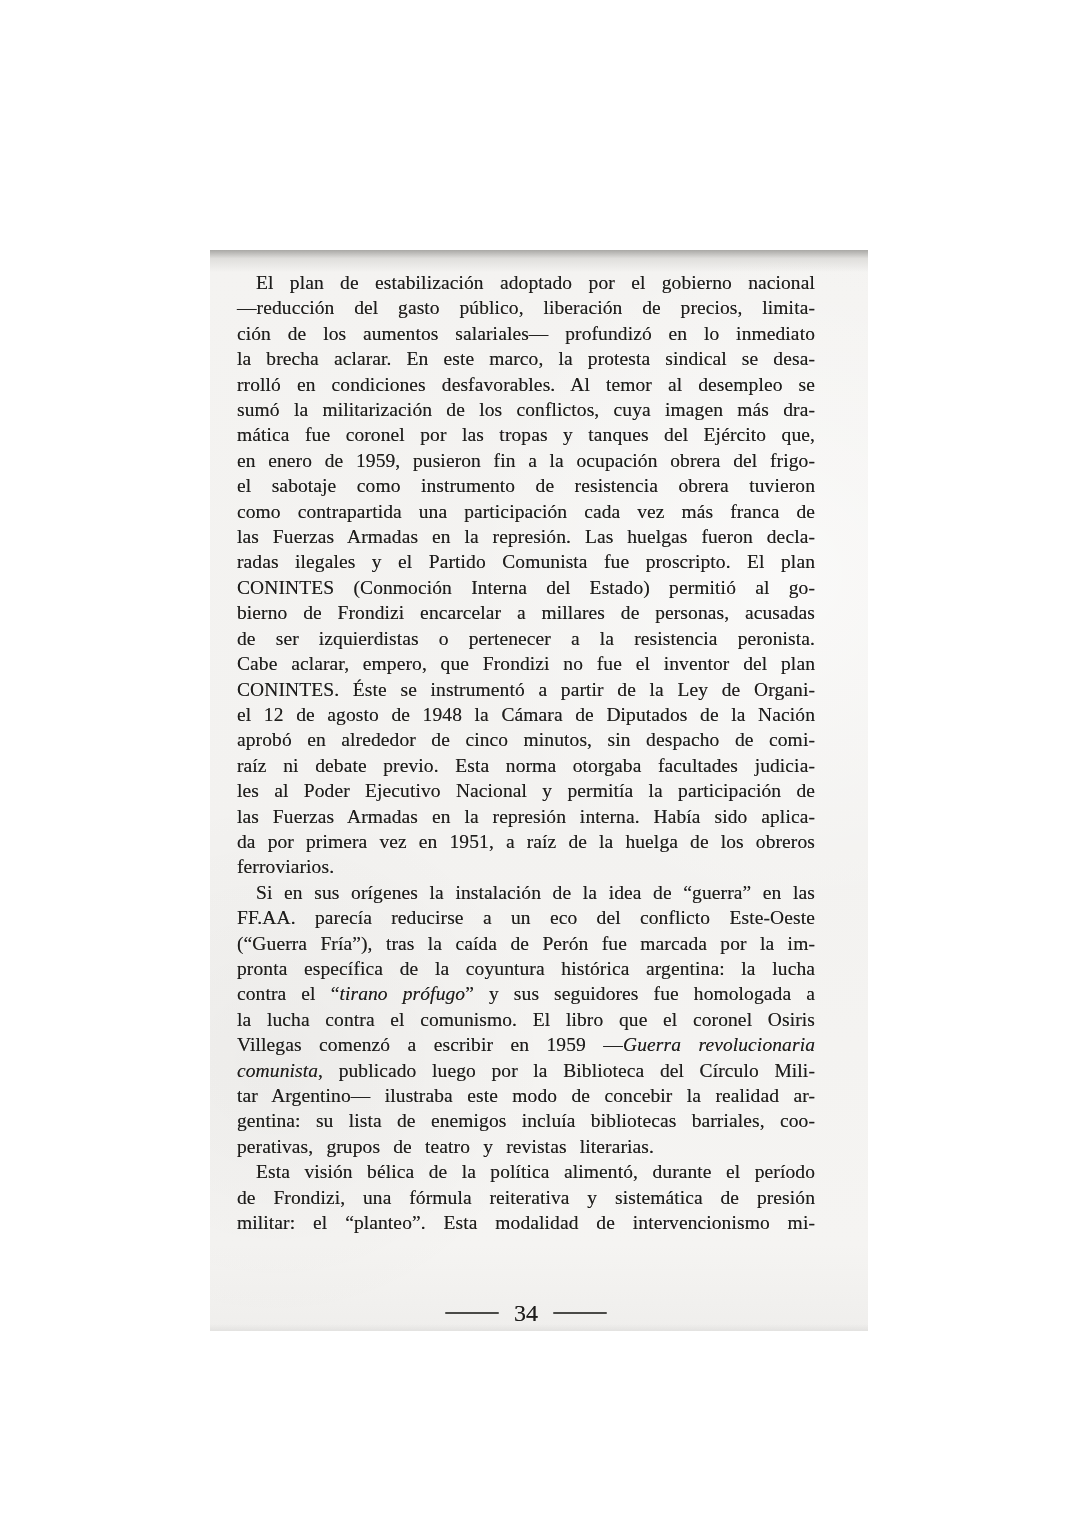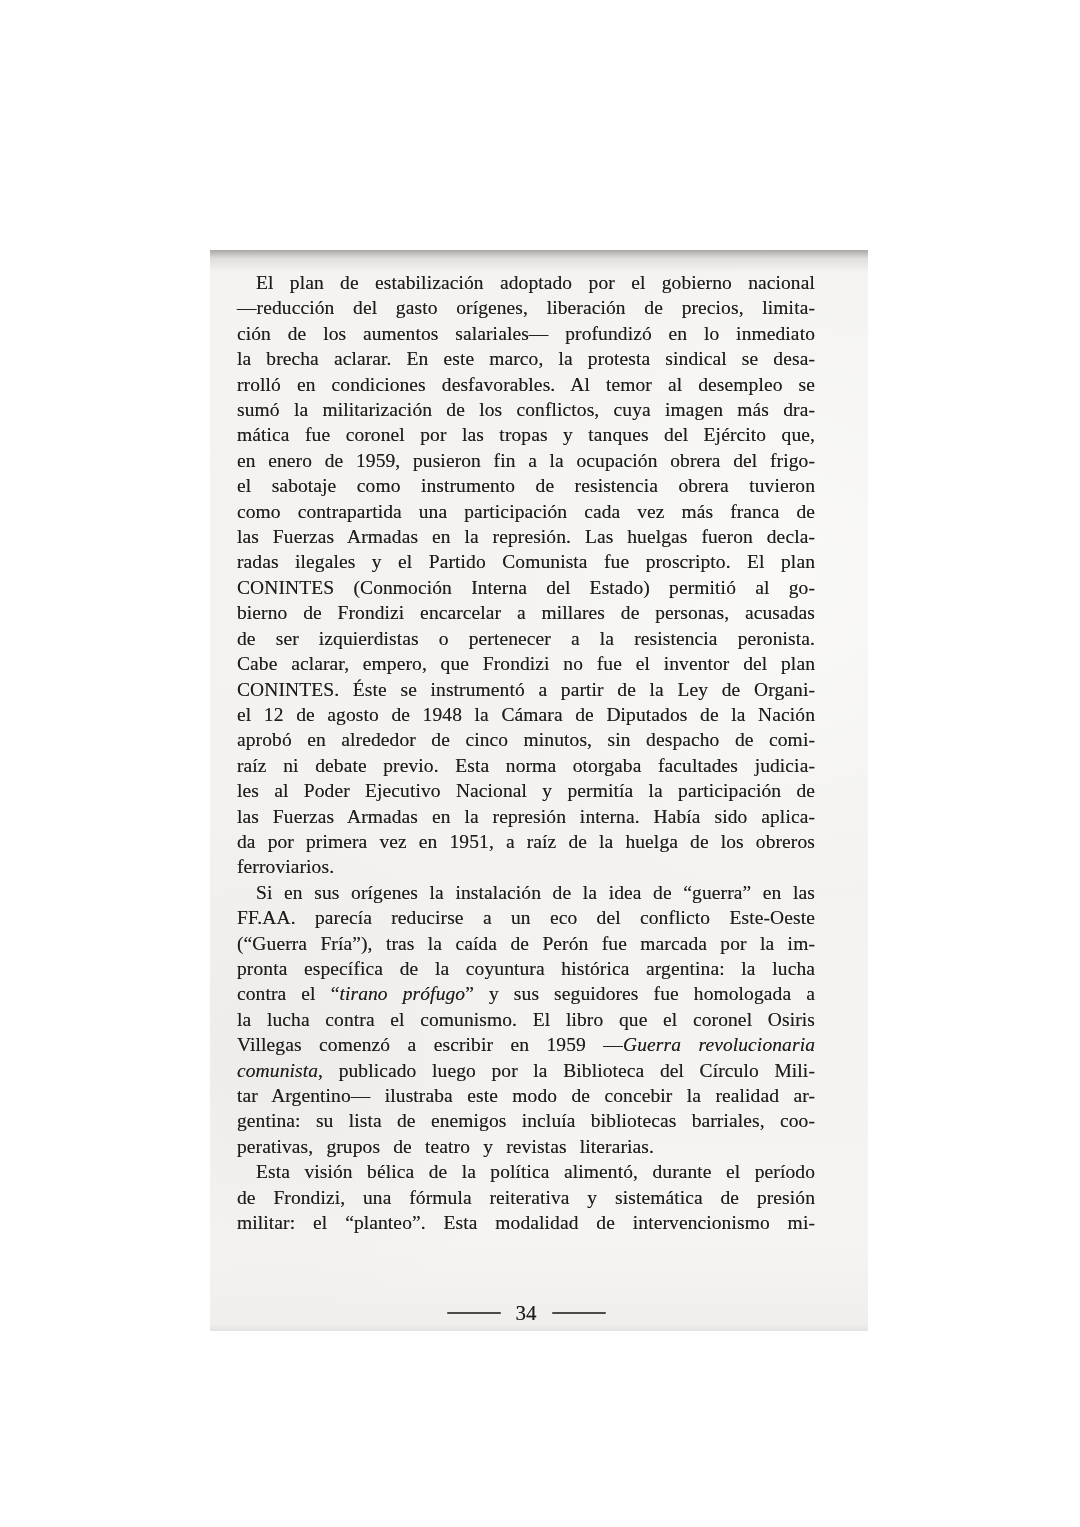--- a/index.html
+++ b/index.html
@@ -63,33 +63,33 @@
     width:578px;height:26px;
     display:flex;align-items:center;justify-content:center;
     color:var(--ink);
   }
   .footer-rule{
     width:54px;height:2px;
     background:#4a4a47;
     border-radius:1px;
   }
   .footer-num{
-    font-size:21px;
+    font-size:24px;
     margin:0 15px;
     text-shadow:0 0 0.5px rgba(20,20,20,0.55);
   }
 </style>
 </head>
 <body>
 
 <div>
   <div class="scan">
     <div class="text-block">
         <div class="line indent"><span>El plan de estabilización adoptado por el gobierno nacional</span></div>
-        <div class="line"><span>—reducción del gasto orígenes, liberación de precios, limita-</span></div>
+        <div class="line"><span>—reducción del gasto público, liberación de precios, limita-</span></div>
         <div class="line"><span>ción de los aumentos salariales— profundizó en lo inmediato</span></div>
         <div class="line"><span>la brecha aclarar. En este marco, la protesta sindical se desa-</span></div>
         <div class="line"><span>rrolló en condiciones desfavorables. Al temor al desempleo se</span></div>
         <div class="line"><span>sumó la militarización de los conflictos, cuya imagen más dra-</span></div>
         <div class="line"><span>mática fue coronel por las tropas y tanques del Ejército que,</span></div>
         <div class="line"><span>en enero de 1959, pusieron fin a la ocupación obrera del frigo-</span></div>
         <div class="line"><span>el sabotaje como instrumento de resistencia obrera tuvieron</span></div>
         <div class="line"><span>como contrapartida una participación cada vez más franca de</span></div>
         <div class="line"><span>las Fuerzas Armadas en la represión. Las huelgas fueron decla-</span></div>
         <div class="line"><span>radas ilegales y el Partido Comunista fue proscripto. El plan</span></div>

